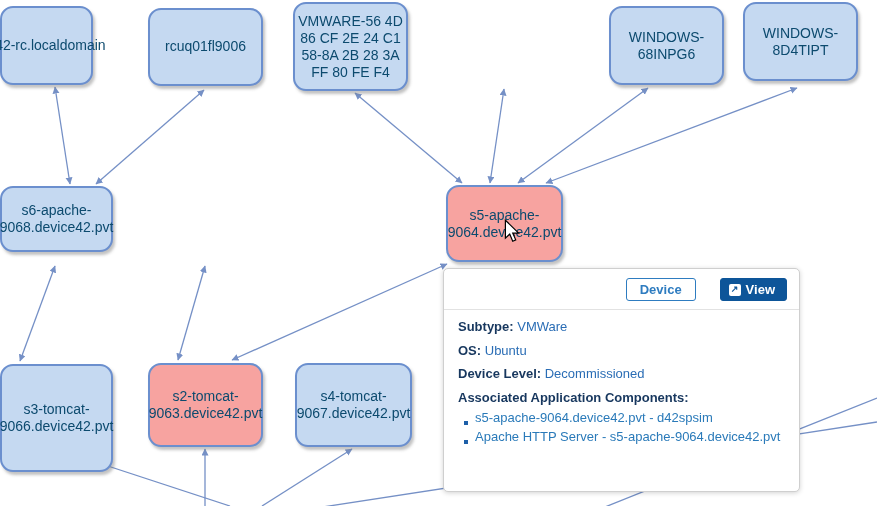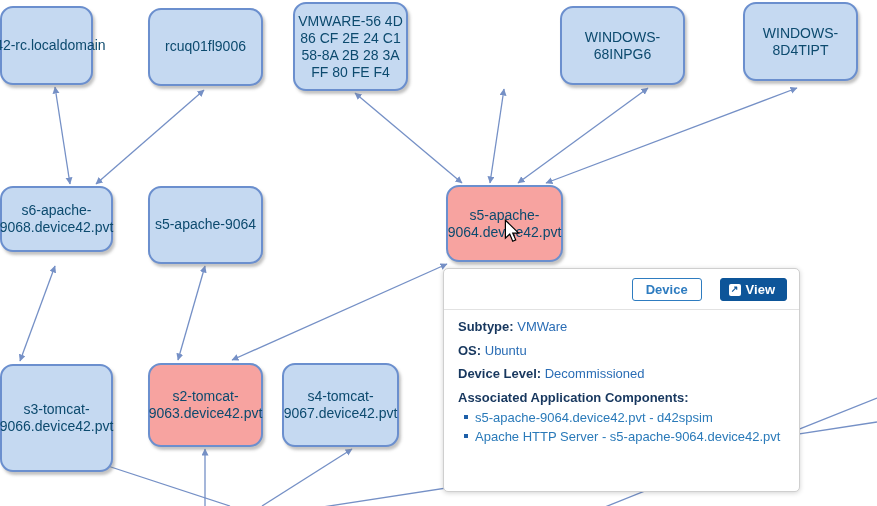--- a/index.html
+++ b/index.html
@@ -33,21 +33,21 @@
 
   
   .popup{
     position:absolute;left:443px;top:268px;width:357px;height:224px;
     background:#ffffff;border:1px solid #cfcfcf;border-radius:5px;
     box-shadow:0 1px 5px rgba(0,0,0,.18);
     box-sizing:border-box;
     z-index:5;
   }
   .popup-header{
-    display:flex;justify-content:flex-end;align-items:center;gap:18px;
+    display:flex;justify-content:flex-end;align-items:center;gap:24px;
     padding:9px 12px 8px 12px;
     border-bottom:1px solid #e2e2e2;
   }
   .btn-device{
     background:#fff;border:1px solid #2e7cc0;color:#2e7cc0;
     font-family:"Liberation Sans",sans-serif;
     font-size:13px;font-weight:bold;border-radius:3px;
     padding:3px 13px;cursor:pointer;
   }
   .btn-view{
@@ -60,21 +60,21 @@
   .view-ic{
     width:12px;height:12px;background:#ffffff;border-radius:2px;
     display:inline-flex;align-items:center;justify-content:center;
     color:#0d5599;font-size:9px;font-weight:bold;line-height:1;
   }
   .popup-body{padding:9px 14px 0 14px;font-size:13px;}
   .frow{margin:0 0 8.5px 0;white-space:nowrap;}
   .flabel{font-weight:bold;color:#17375e;}
   .fvalue{color:#2a6db5;}
   .comp-list{margin:2px 0 0 6px;}
-  .comp-item{display:flex;align-items:center;gap:7px;margin:0 0 4px 0;cursor:pointer;}
+  .comp-item{display:flex;align-items:flex-end;gap:7px;margin:0 0 4px 0;cursor:pointer;}
   .comp-bullet{width:4px;height:4px;background:#1d5fa8;flex:0 0 aupx;flex-shrink:0;}
   .comp-link{color:#2a7ab9;font-size:13px;white-space:nowrap;}
 
   
   .cursor{position:absolute;left:501px;top:219px;z-index:9;pointer-events:none;}
 </style>
 </head>
 <body>
 
 <div class="stage">
@@ -103,44 +103,41 @@
 
   <div class="node" style="left:0px;top:6px;width:93px;height:79px">
     <div class="lbl">d42-rc.localdomain</div>
   </div>
   <div class="node" style="left:148px;top:8px;width:115px;height:78px">
     <div class="lbl">rcuq01fl9006</div>
   </div>
   <div class="node vmw" style="left:293px;top:2px;width:115px;height:89px">
     <div class="lbl">VMWARE-56 4D 86 CF 2E 24 C1 58-8A 2B 28 3A FF 80 FE F4</div>
   </div>
-  <div class="node" style="left:560px;top:6px;width:125px;height:79px">
+  <div class="node" style="left:609px;top:6px;width:115px;height:79px">
     <div class="lbl">WINDOWS-68INPG6</div>
   </div>
   <div class="node" style="left:743px;top:2px;width:115px;height:79px">
     <div class="lbl">WINDOWS-8D4TIPT</div>
   </div>
 
   <div class="node" style="left:0px;top:186px;width:113px;height:66px">
     <div class="lbl">s6-apache-9068.device42.pvt</div>
-  </div>
-  <div class="node" style="left:148px;top:186px;width:115px;height:78px">
-    <div class="lbl">s5-apache-9064</div>
   </div>
   <div class="node red" style="left:446px;top:185px;width:117px;height:77px">
     <div class="lbl">s5-apache-9064.device42.pvt</div>
   </div>
 
   <div class="node" style="left:0px;top:364px;width:113px;height:108px">
     <div class="lbl">s3-tomcat-9066.device42.pvt</div>
   </div>
   <div class="node red" style="left:148px;top:363px;width:115px;height:84px">
     <div class="lbl">s2-tomcat-9063.device42.pvt</div>
   </div>
-  <div class="node" style="left:282px;top:363px;width:117px;height:84px">
+  <div class="node" style="left:295px;top:363px;width:117px;height:84px">
     <div class="lbl">s4-tomcat-9067.device42.pvt</div>
   </div>
 
   <div class="popup">
     <div class="popup-header">
       <button class="btn-device">Device</button>
       <button class="btn-view">
         <span class="view-ic">↗</span>
         <span>View</span>
       </button>

